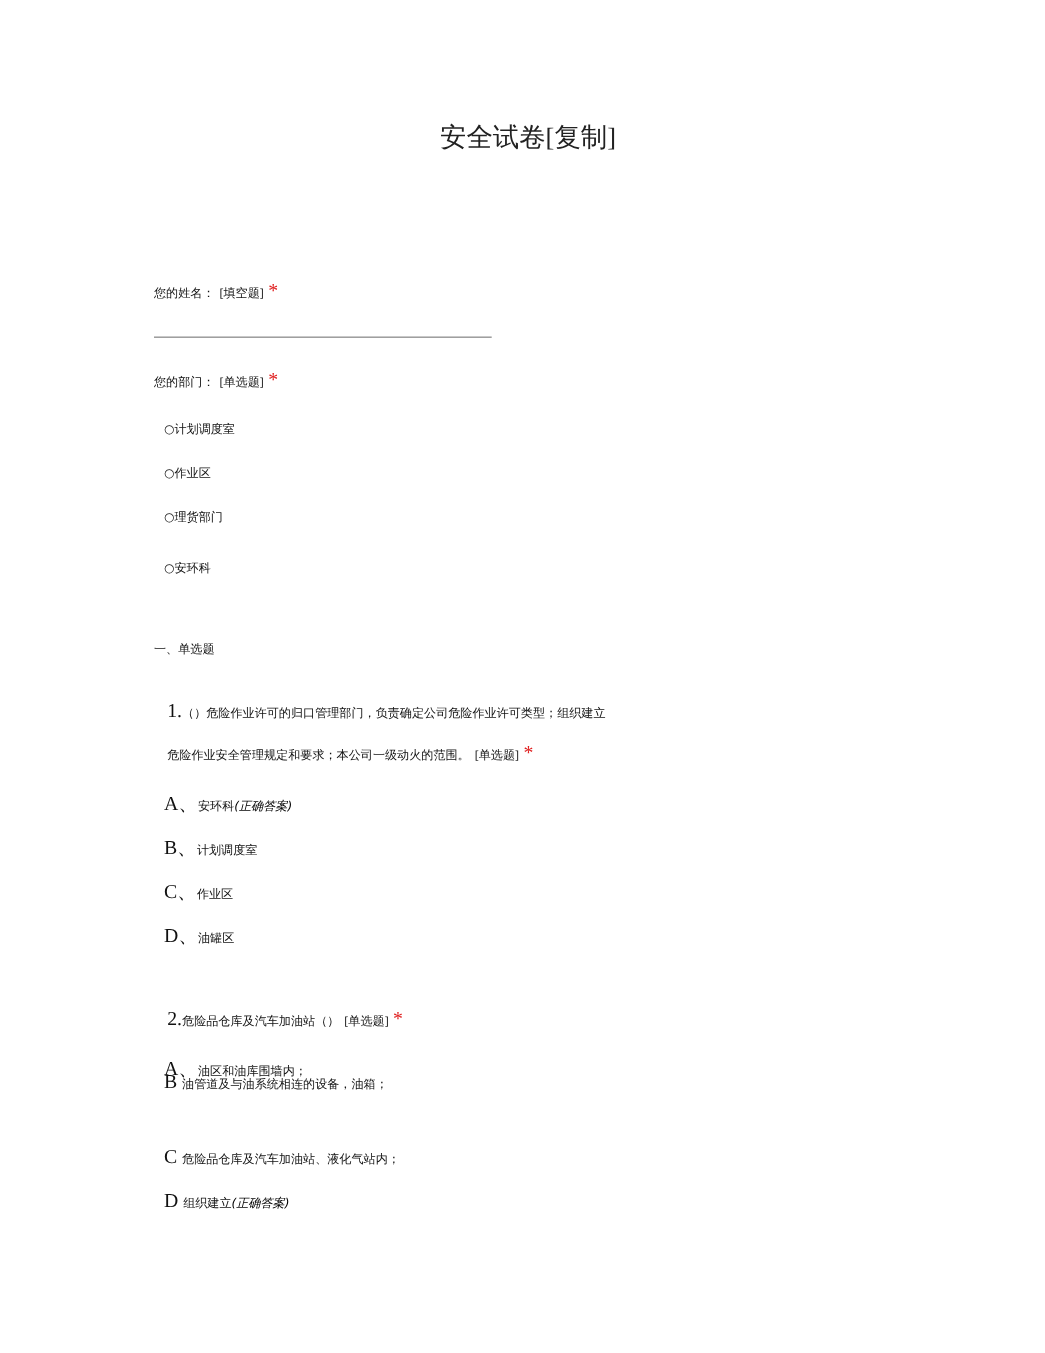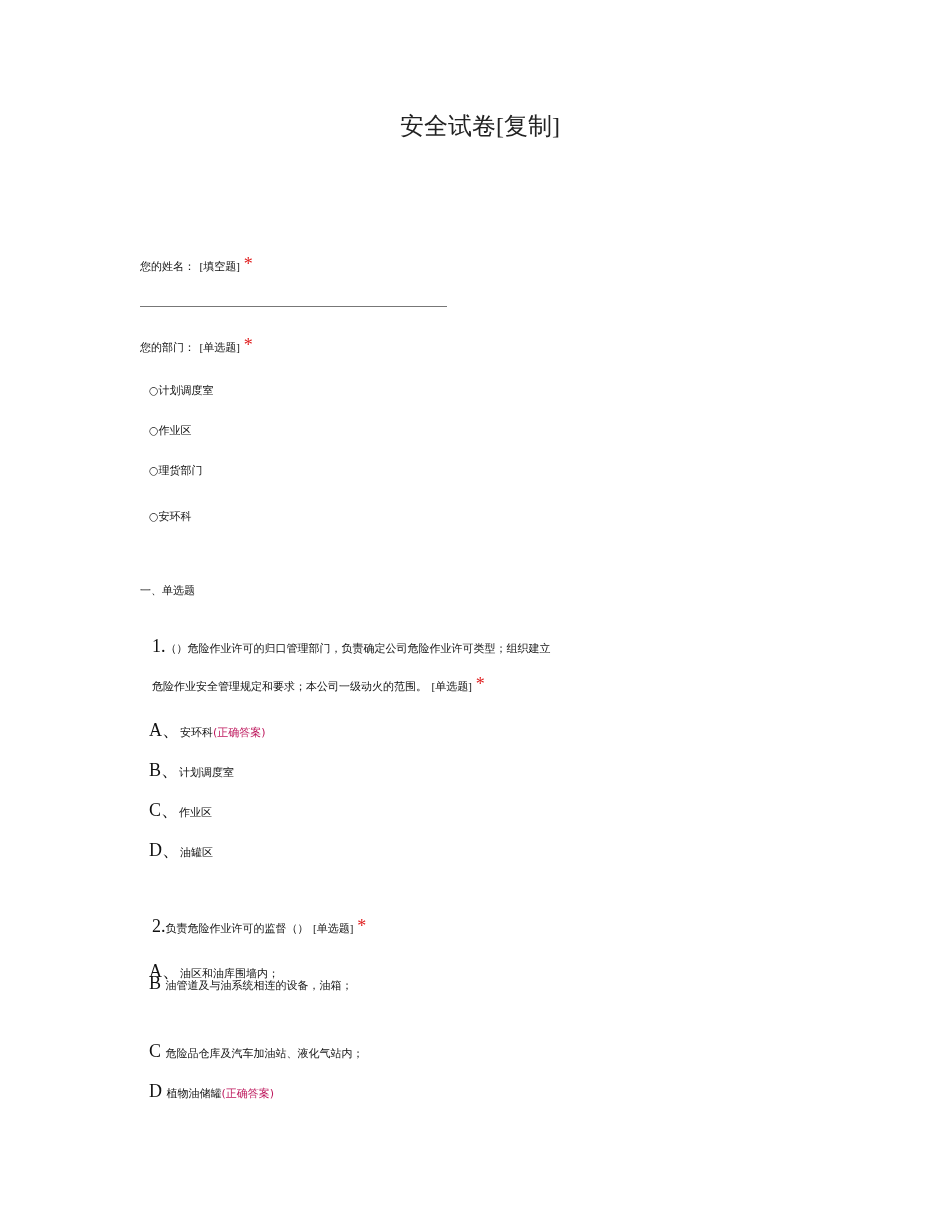--- a/index.html
+++ b/index.html
@@ -13,21 +13,21 @@
       text-align: center; font-size: 24px; line-height: 32px; color: #222;
       padding-left: 10px; box-sizing: border-box;
     }
     .line {
       position: absolute; left: 140px; font-size: 18px; line-height: 26px;
       white-space: nowrap; color: #111;
     }
     .zh { font-family: "DejaVu Sans", "Liberation Sans", sans-serif; font-size: 11px; }
     .tag { font-family: "Liberation Serif", serif; }
     .req { color: #e02020; margin-left: 4px; }
-    .correct { color: #be185d; }
+    .correct { color: #000000; font-style: italic; }
     .opt { left: 149px; }
     .underline-field {
       position: absolute; left: 140px; top: 306px; width: 307px; height: 0;
       border-top: 1.5px solid #777;
     }
     .q-line { left: 152px; }
   </style>
 </head>
 <body>
 
@@ -64,27 +64,27 @@
   <span>B、</span><span class="zh">计划调度室</span>
 </div>
 <div class="line opt" style="top:797px;">
   <span>C、</span><span class="zh">作业区</span>
 </div>
 <div class="line opt" style="top:837px;">
   <span>D、</span><span class="zh">油罐区</span>
 </div>
 
 <div class="line q-line" style="top:913px;">
-  <span>2.</span><span class="zh">负责危险作业许可的监督（）</span>
+  <span>2.</span><span class="zh">危险品仓库及汽车加油站（）</span>
   <span class="zh tag">[单选题]</span><span class="req">*</span>
 </div>
 <div class="line opt" style="top:958px;">
   <span>A、</span><span class="zh">油区和油库围墙内；</span>
 </div>
 <div class="line opt" style="top:970px;">
   <span>B </span><span class="zh">油管道及与油系统相连的设备，油箱；</span>
 </div>
 <div class="line opt" style="top:1038px;">
   <span>C </span><span class="zh">危险品仓库及汽车加油站、液化气站内；</span>
 </div>
 <div class="line opt" style="top:1078px;">
-  <span>D </span><span class="zh">植物油储罐</span><span class="zh correct">(正确答案)</span>
+  <span>D </span><span class="zh">组织建立</span><span class="zh correct">(正确答案)</span>
 </div>
 
 </body></html>

